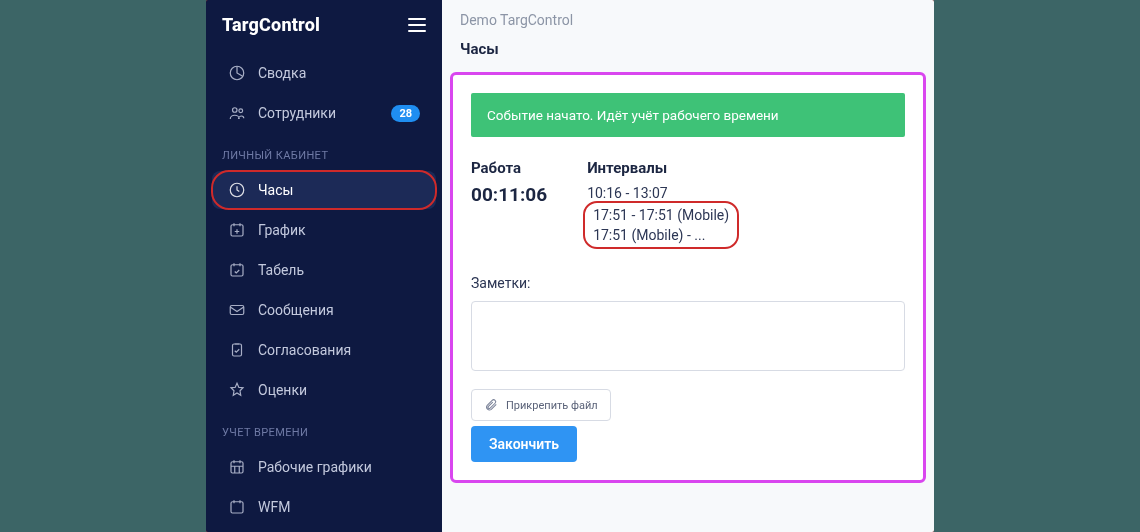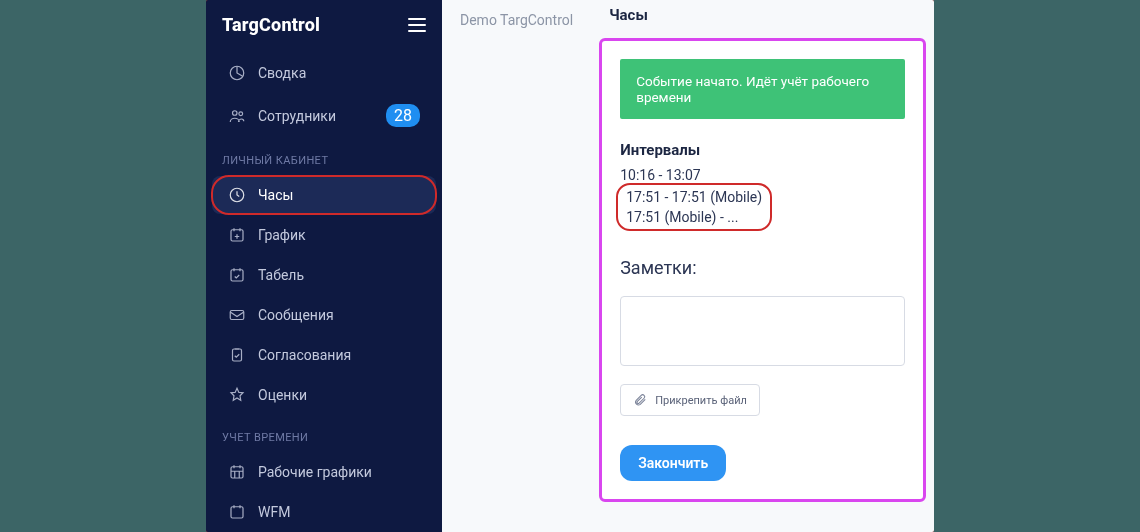--- a/index.html
+++ b/index.html
@@ -11,41 +11,41 @@
   .logo{font-size:18px;font-weight:800;letter-spacing:.2px}
   .hamb{width:18px;height:14px;display:flex;flex-direction:column;justify-content:space-between;cursor:pointer}
   .hamb span{height:2px;background:#fff;border-radius:1px}
   .nav{display:flex;flex-direction:column;overflow:hidden}
   .nav-item{display:flex;align-items:center;gap:12px;padding:10px 16px;color:#c3c9dd;font-size:14px;cursor:pointer;position:relative;border-radius:8px;margin:1px 6px}
   .nav-item.active{background:#1c2a57;color:#fff}
   .nav-item .ico{width:18px;height:18px;flex-shrink:0;display:flex;align-items:center;justify-content:center;opacity:.85}
   .nav-item .ico svg{width:18px;height:18px;stroke:#c3c9dd;fill:none;stroke-width:1.6}
   .nav-item.active .ico svg{stroke:#fff}
   .nav-item .lbl{flex:1}
-  .badge{background:#1f8ef1;color:#fff;font-size:16px;font-weight:400;border-radius:10px;padding:2px 8px}
+  .badge{background:#1f8ef1;color:#fff;font-size:11px;font-weight:700;border-radius:10px;padding:2px 8px}
   .section-title{padding:16px 16px 8px;font-size:11px;color:#6f7aa5;letter-spacing:.4px}
   .ring{position:absolute;inset:-1px;border:2px solid #cf2a2a;border-radius:18px;pointer-events:none}
   
-  .main{flex:1;display:flex;background:#f7f9fb}
+  .main{flex:1;display:flex;flex-direction:column;background:#f7f9fb}
   .crumb{padding:12px 18px 6px;font-size:14px;color:#8c95a6}
   .card-wrap{padding:0 8px 0 8px;flex:1;overflow:auto}
   .card-title{font-size:15px;font-weight:700;color:#1c2642;padding:6px 10px 14px}
   .card{background:#fff;border:3px solid #d946ef;border-radius:6px;padding:18px}
   .banner{background:#3ec277;color:#fff;font-size:13.5px;padding:14px 16px;border-radius:2px;margin-bottom:22px}
   .cols{display:flex;gap:40px;margin-bottom:28px}
   .work h4,.ints h4{font-size:15px;font-weight:700;color:#1c2642;margin-bottom:6px}
   .timer{font-size:19px;font-weight:700;color:#1c2642}
   .ints .row{font-size:14px;color:#2c3654;padding:2px 0}
   .ints .box{position:relative;display:inline-block;padding:2px 6px;margin-top:0}
   .ints .box .ring2{position:absolute;inset:-2px -4px;border:2px solid #cf2a2a;border-radius:14px;pointer-events:none}
-  .notes-lbl{font-size:18px;color:#2c3654;margin-bottom:18px}
+  .notes-lbl{font-size:14px;color:#2c3654;margin-bottom:10px}
   .notes{width:100%;height:70px;border:1px solid #d7dbe4;border-radius:4px;resize:none;padding:8px;font-size:14px}
   .attach{display:inline-flex;align-items:center;gap:8px;border:1px solid #d7dbe4;border-radius:4px;padding:8px 12px;font-size:11px;color:#5a6278;margin-top:14px;background:#fff;cursor:pointer}
   .attach svg{width:14px;height:14px;stroke:#7a8298;fill:none;stroke-width:1.8}
-  .finish{display:inline-block;margin-top:29px;background:#2f94f3;color:#fff;border:none;border-radius:12px;padding:10px 18px;font-size:14px;font-weight:600;cursor:pointer}
+  .finish{display:inline-block;margin-top:5px;background:#2f94f3;color:#fff;border:none;border-radius:4px;padding:10px 18px;font-size:14px;font-weight:600;cursor:pointer}
 </style>
 </head>
 <body>
 
 <div class="app">
 
   <aside class="sidebar">
     <div class="sb-top">
       <div class="logo">TargControl</div>
       <div class="hamb">
@@ -156,20 +156,24 @@
     </nav>
   </aside>
 
   <main class="main">
     <div class="crumb">Demo TargControl</div>
     <div class="card-wrap">
       <div class="card-title">Часы</div>
       <div class="card">
         <div class="banner">Событие начато. Идёт учёт рабочего времени</div>
         <div class="cols">
+          <div class="work">
+            <h4>Работа</h4>
+            <div class="timer">00:11:06</div>
+          </div>
           <div class="ints">
             <h4>Интервалы</h4>
             <div class="row">10:16 - 13:07</div>
             <div class="box">
               <div class="row">17:51 - 17:51 (Mobile)</div>
               <div class="row">17:51 (Mobile) - ...</div>
               <span class="ring2"></span>
             </div>
           </div>
         </div>

